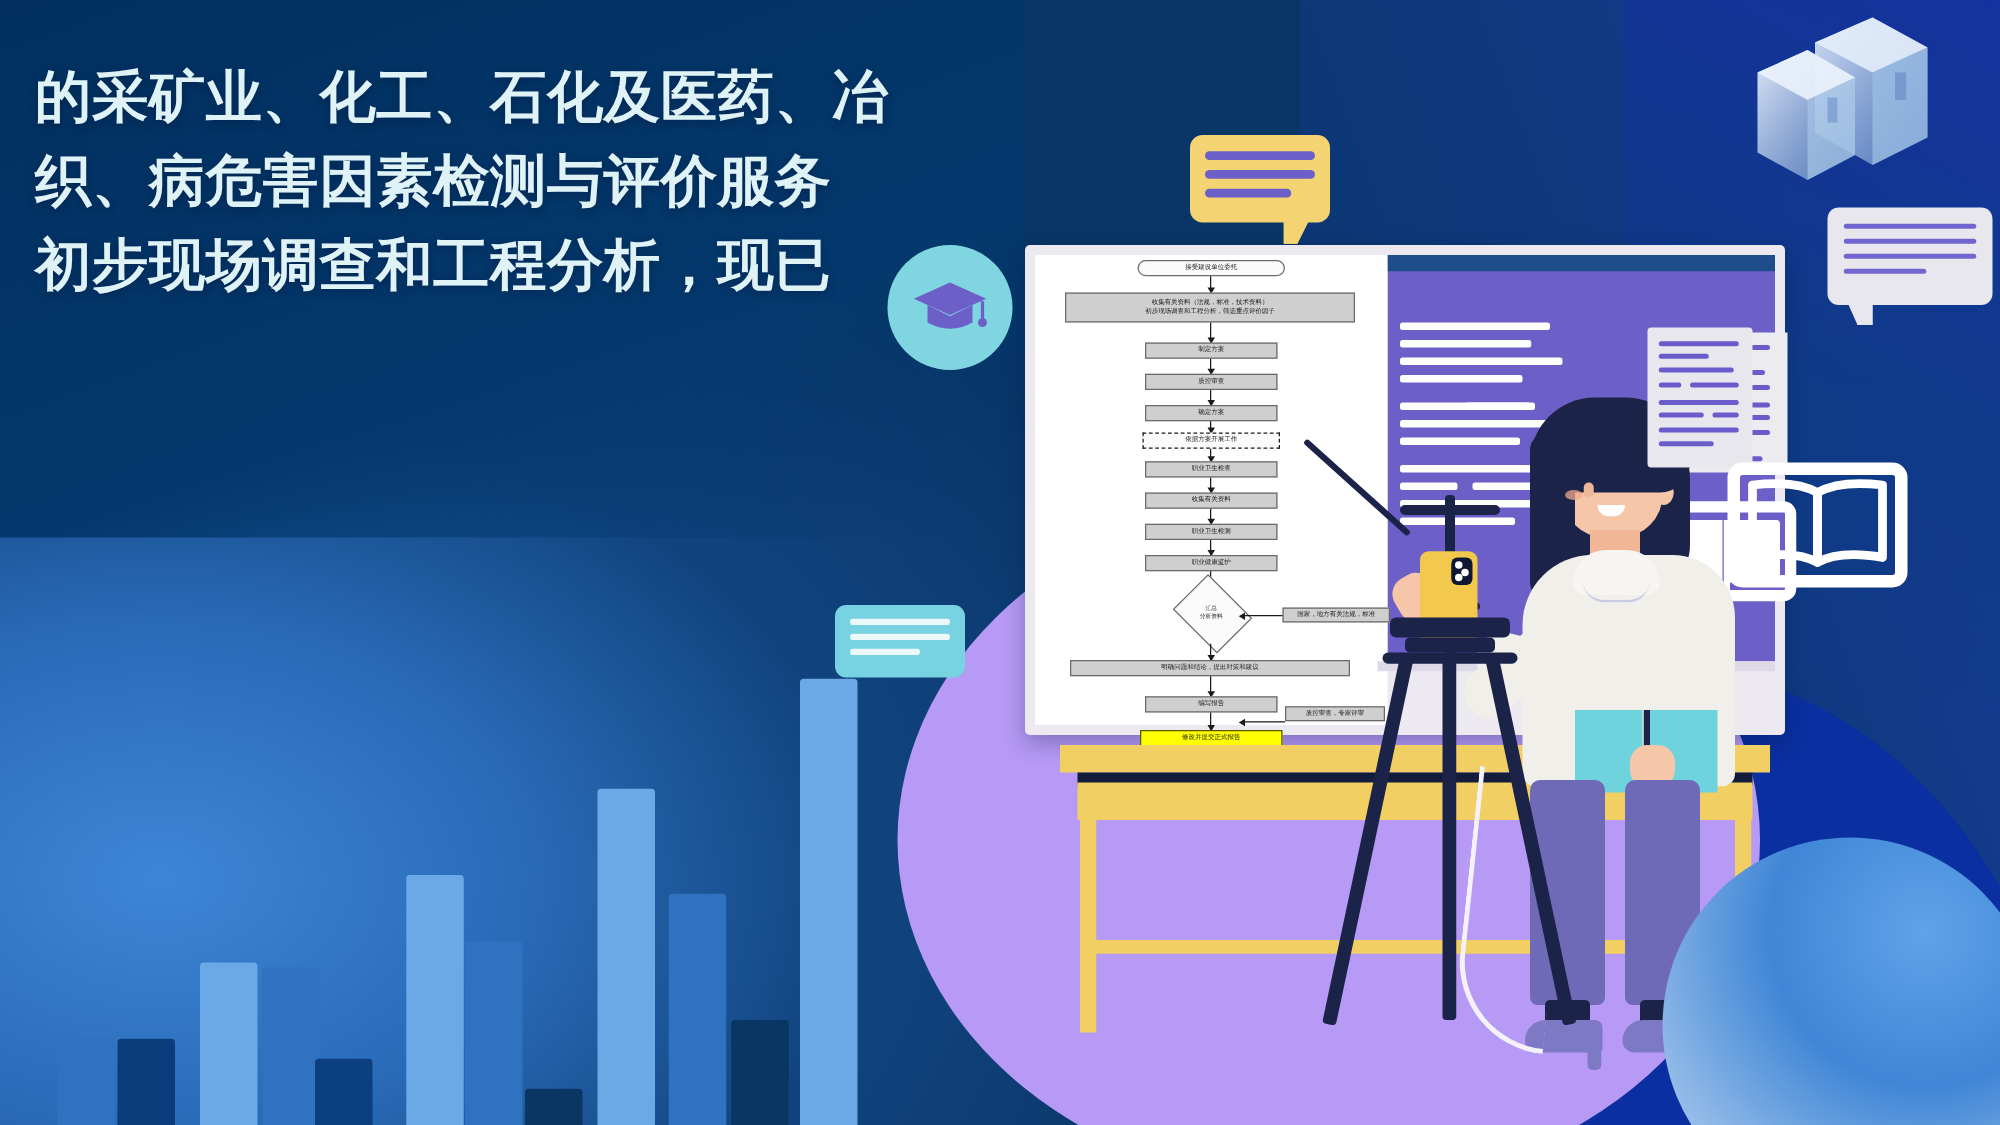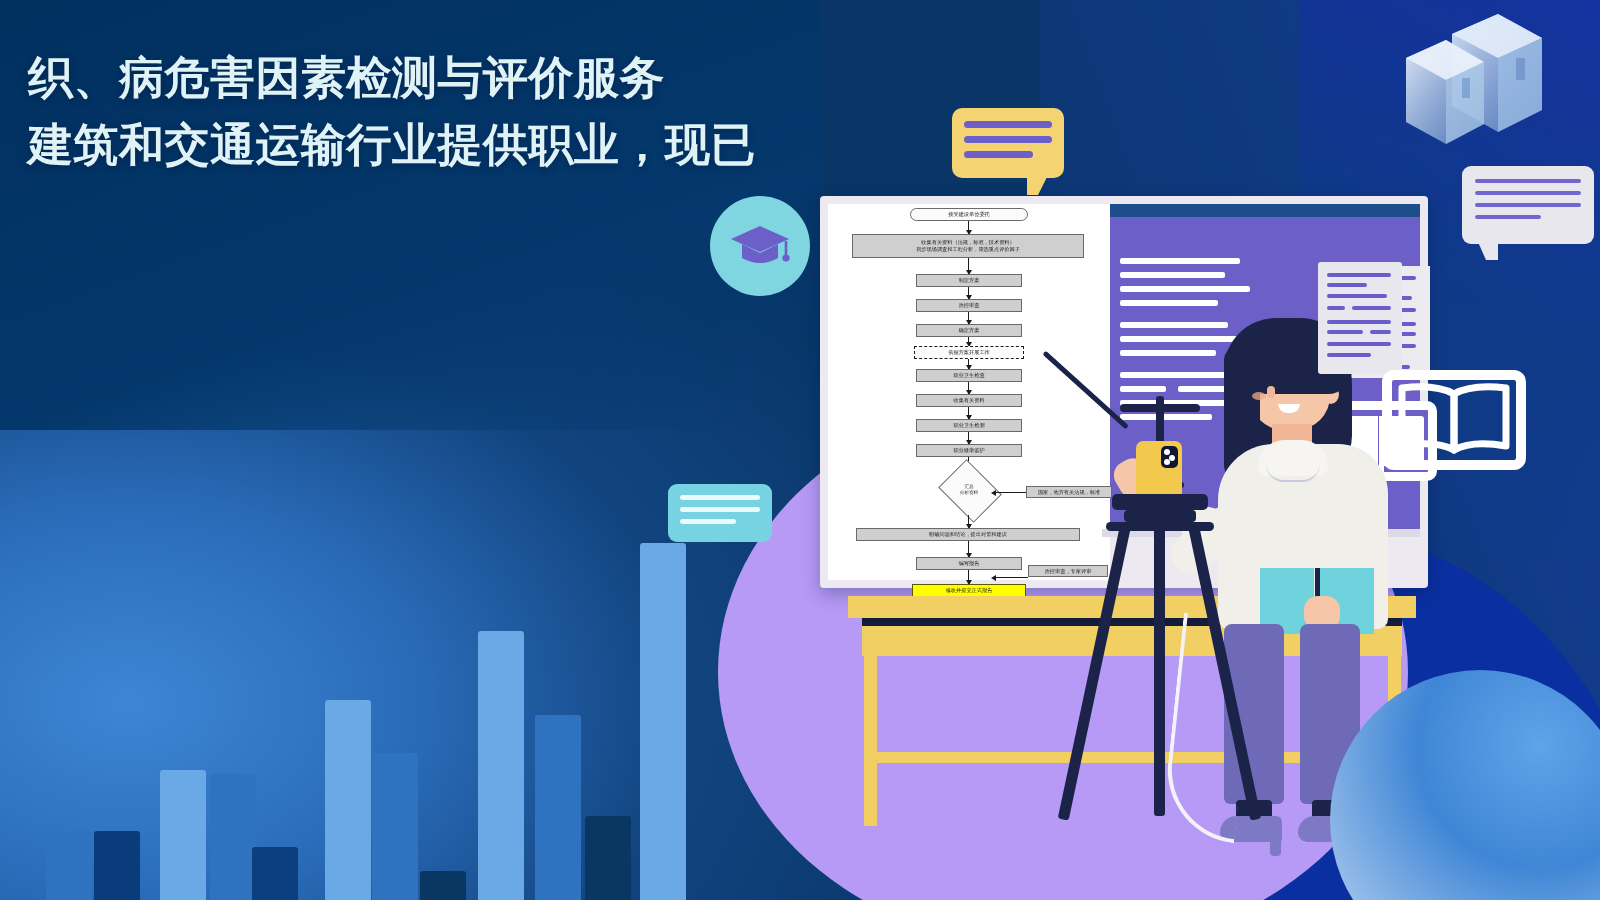--- a/index.html
+++ b/index.html
@@ -429,17 +429,18 @@
   </div>
 
   <div class="openbook-icon">
     <svg width="124" height="80" viewBox="0 0 124 80" style="display:block;">
       <path d="M62 14 Q44 4 10 8 L10 66 Q44 60 62 70 Z" fill="none" stroke="#ffffff" stroke-width="7" stroke-linejoin="round"></path>
       <path d="M62 14 Q80 4 114 8 L114 66 Q80 60 62 70 Z" fill="none" stroke="#ffffff" stroke-width="7" stroke-linejoin="round"></path>
     </svg>
   </div>
 
   <div class="copy">
+    <p>的采矿业、化工、石化及医药、冶</p>
     <p>织、病危害因素检测与评价服务</p>
-    <p>建筑和交通运输行业提供职业，现已</p>
+    <p>初步现场调查和工程分析，现已</p>
   </div>
 
 </div>
 
 </body></html>

